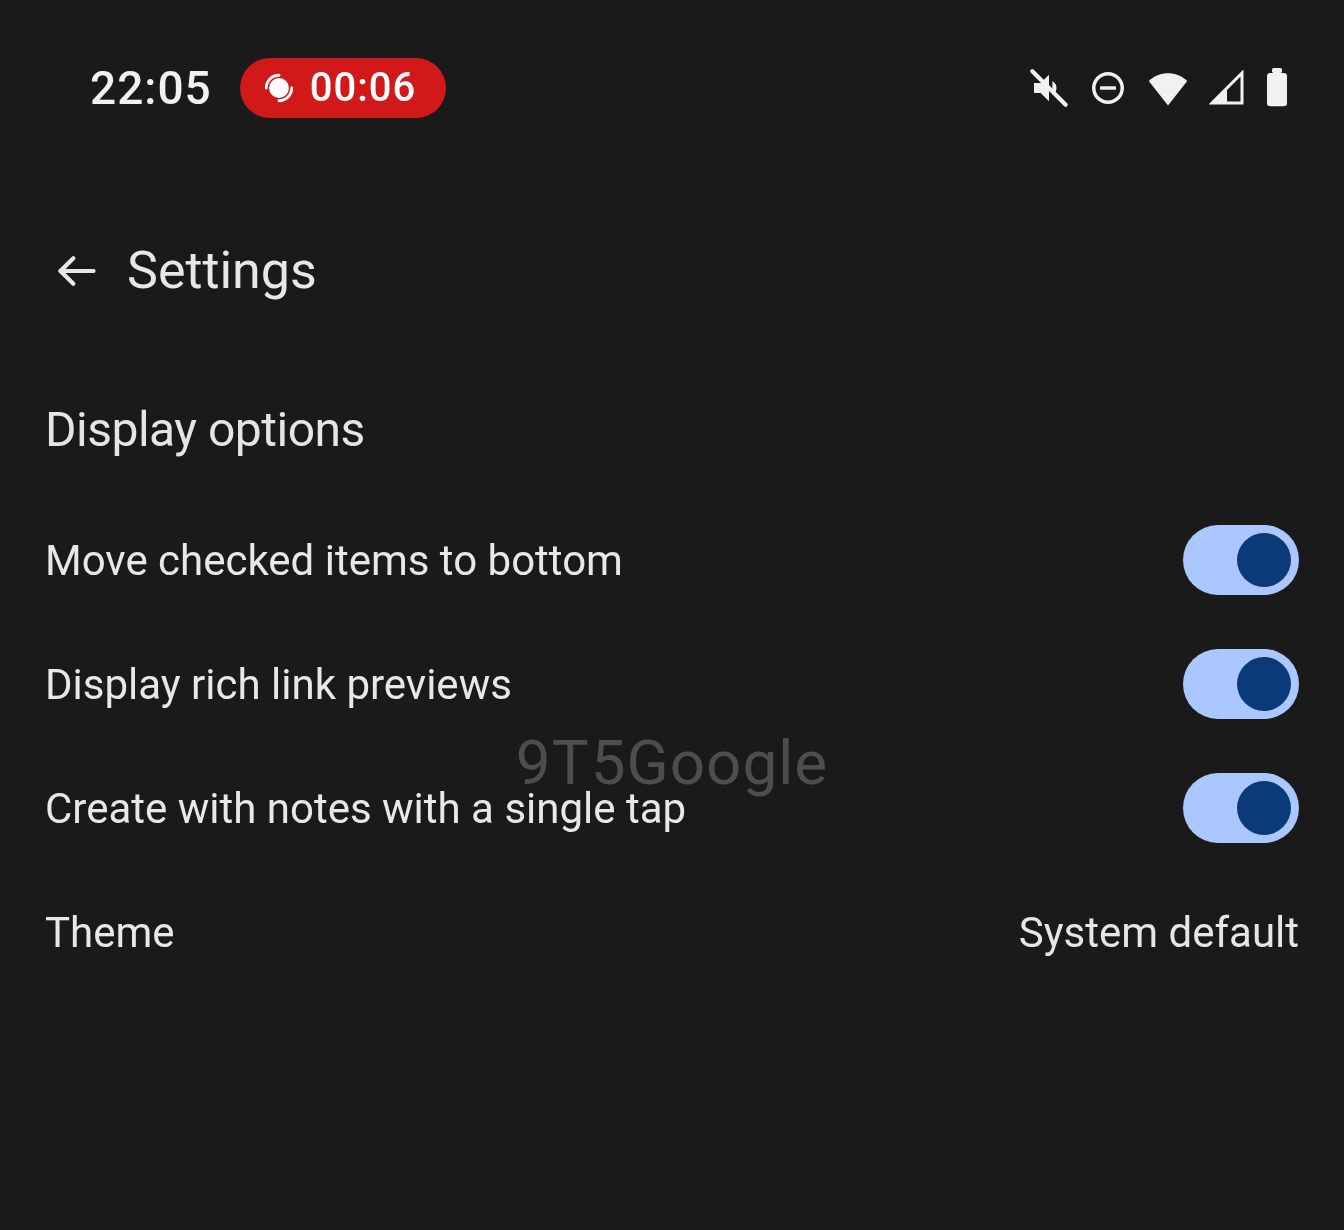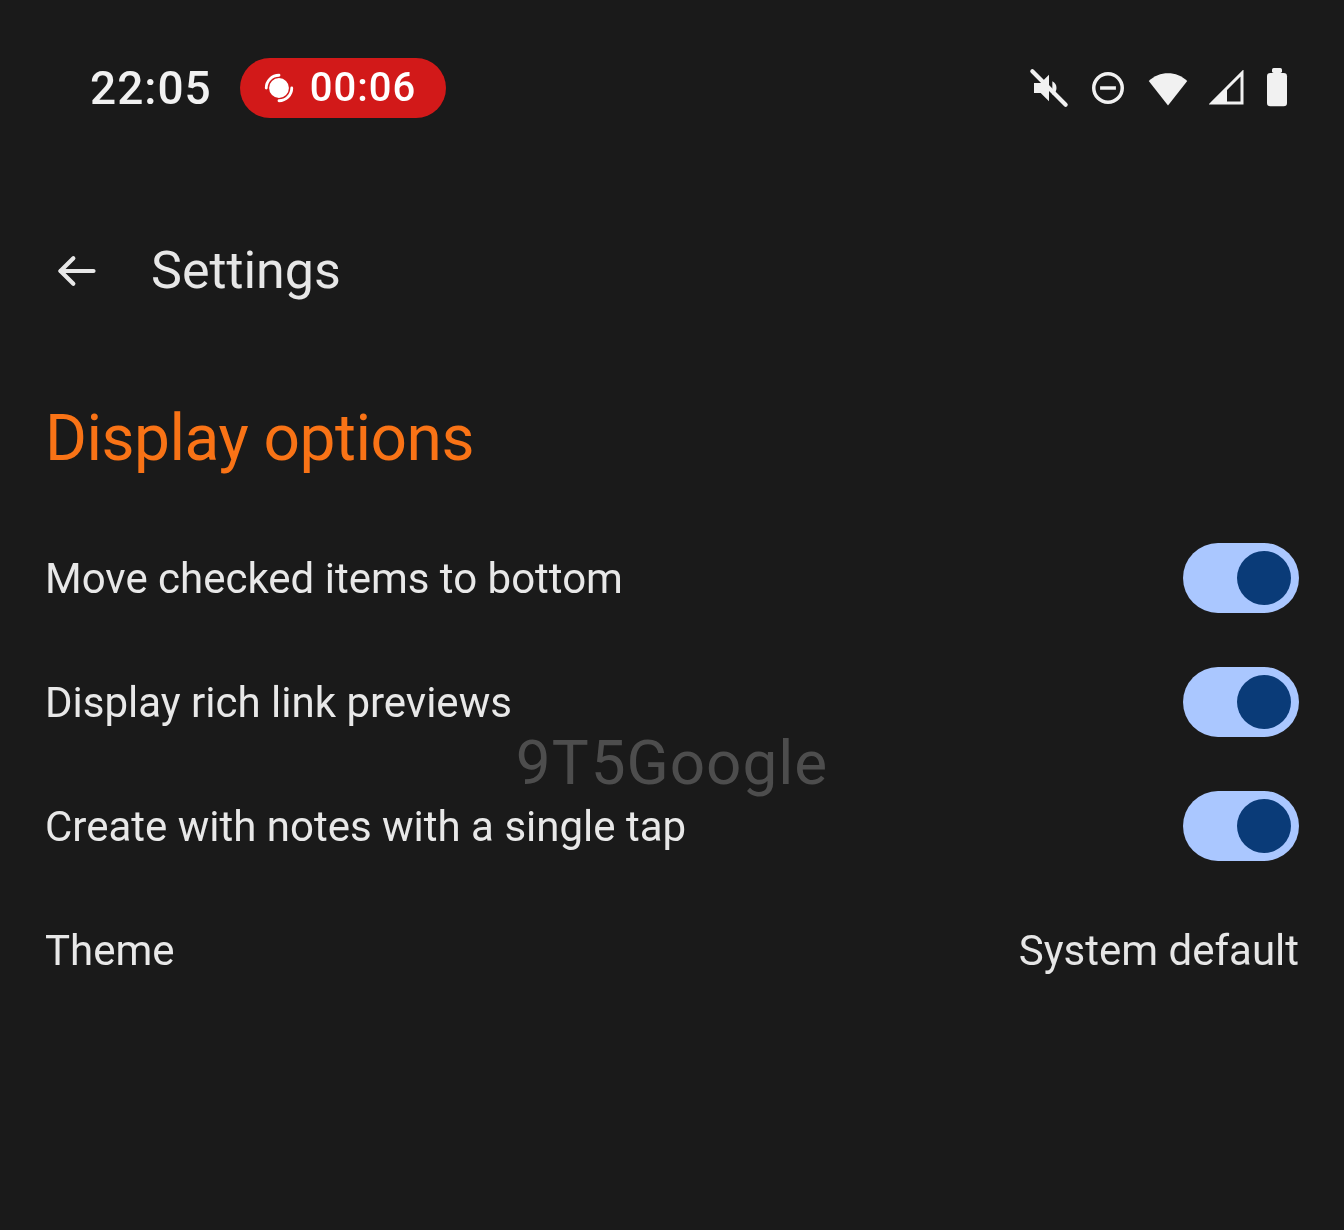--- a/index.html
+++ b/index.html
@@ -58,40 +58,40 @@
     align-items: center;
     gap: 20px;
   }
   .status-right svg {
     display: block;
   }
 
   .app-bar {
     display: flex;
     align-items: center;
-    gap: 52px;
+    gap: 28px;
     padding: 120px 10px 0 55px;
   }
   .app-bar .back {
     width: 44px;
     height: 44px;
     display: flex;
     align-items: center;
     justify-content: center;
   }
   .app-title {
     font-size: 52px;
     font-weight: 400;
     color: #e7e7e7;
   }
 
   .section-title {
-    font-size: 64px;
+    font-size: 48px;
     font-weight: 400;
-    color: #f97316;
+    color: #e5e5e5;
     padding: 100px 0 0 45px;
     letter-spacing: -0.5px;
   }
 
   .settings-list {
     padding: 40px 45px 0 45px;
   }
   .setting-row {
     display: flex;
     align-items: center;

